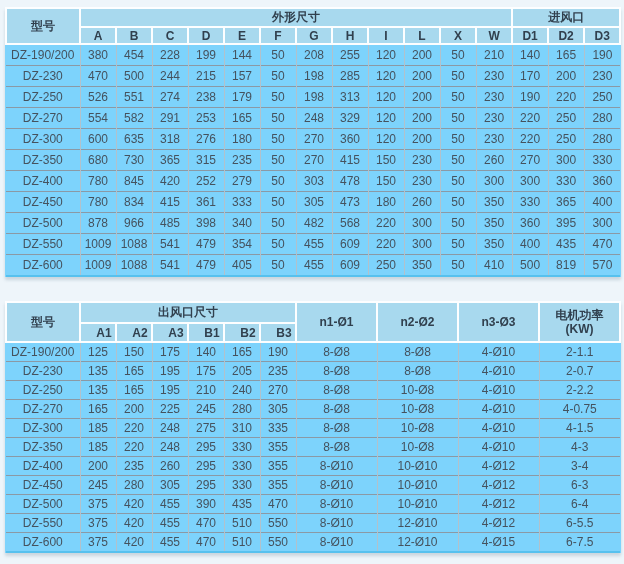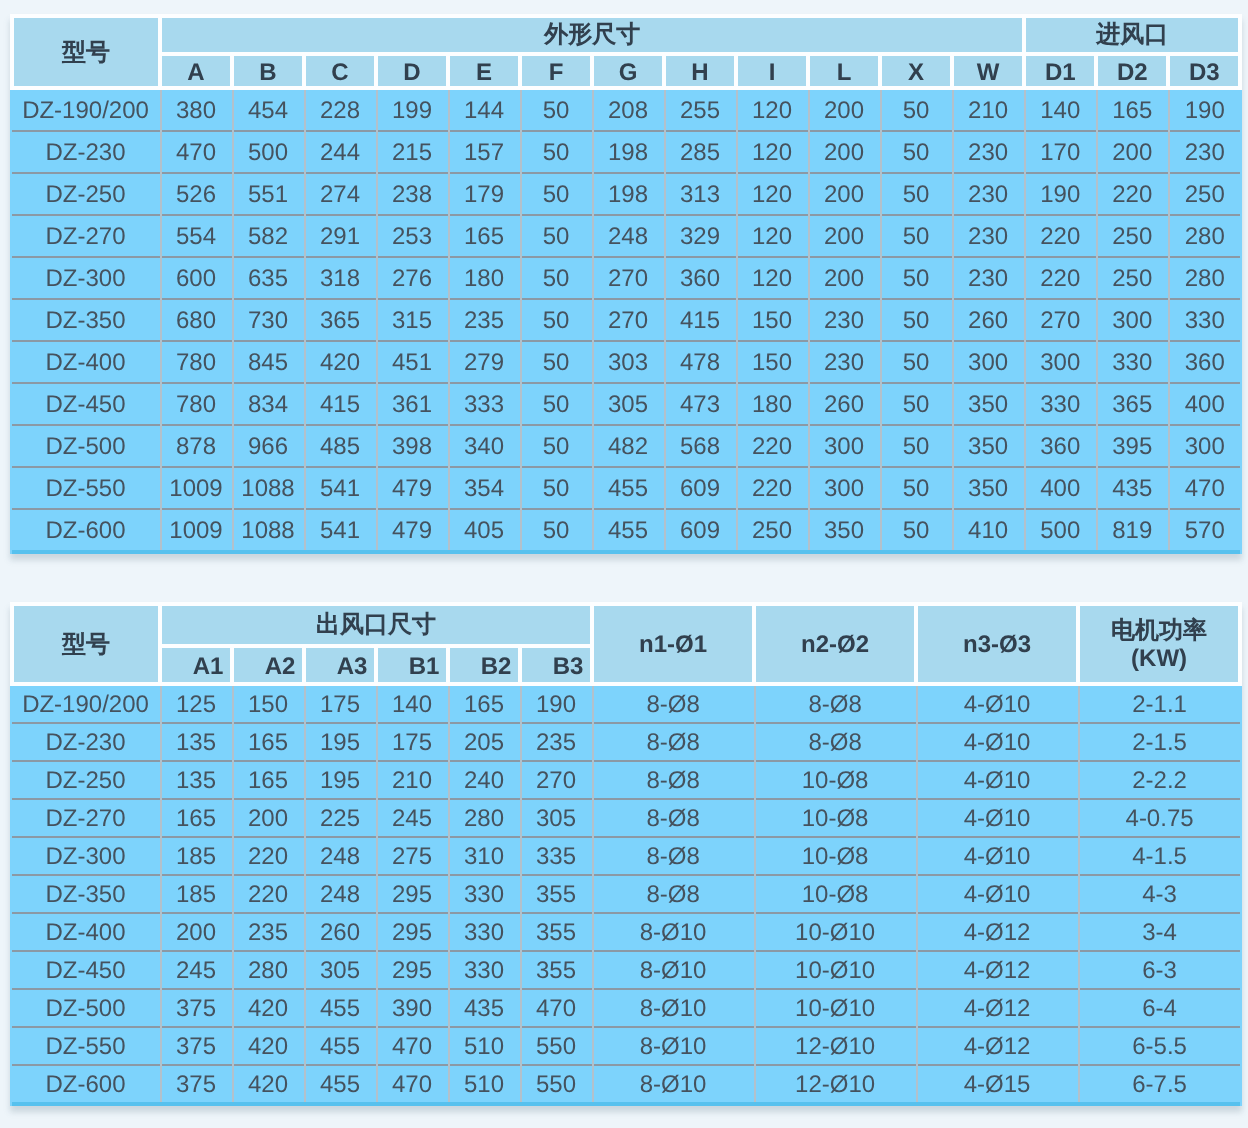--- a/index.html
+++ b/index.html
@@ -196,21 +196,21 @@
           <td>260</td>
           <td class="sep-l">270</td>
           <td>300</td>
           <td>330</td>
         </tr>
         <tr>
           <td class="model-cell">DZ-400</td>
           <td class="sep-l">780</td>
           <td>845</td>
           <td>420</td>
-          <td>451</td>
+          <td>252</td>
           <td>279</td>
           <td>50</td>
           <td>303</td>
           <td>478</td>
           <td>150</td>
           <td>230</td>
           <td>50</td>
           <td>300</td>
           <td class="sep-l">300</td>
           <td>330</td>
@@ -336,21 +336,21 @@
           <td class="model-cell">DZ-230</td>
           <td class="sep-l">135</td>
           <td>165</td>
           <td>195</td>
           <td>175</td>
           <td>205</td>
           <td>235</td>
           <td class="sep-l">8-Ø8</td>
           <td class="sep-l">8-Ø8</td>
           <td class="sep-l">4-Ø10</td>
-          <td class="sep-l">2-1.5</td>
+          <td class="sep-l">2-0.7</td>
         </tr>
         <tr>
           <td class="model-cell">DZ-250</td>
           <td class="sep-l">135</td>
           <td>165</td>
           <td>195</td>
           <td>210</td>
           <td>240</td>
           <td>270</td>
           <td class="sep-l">8-Ø8</td>

